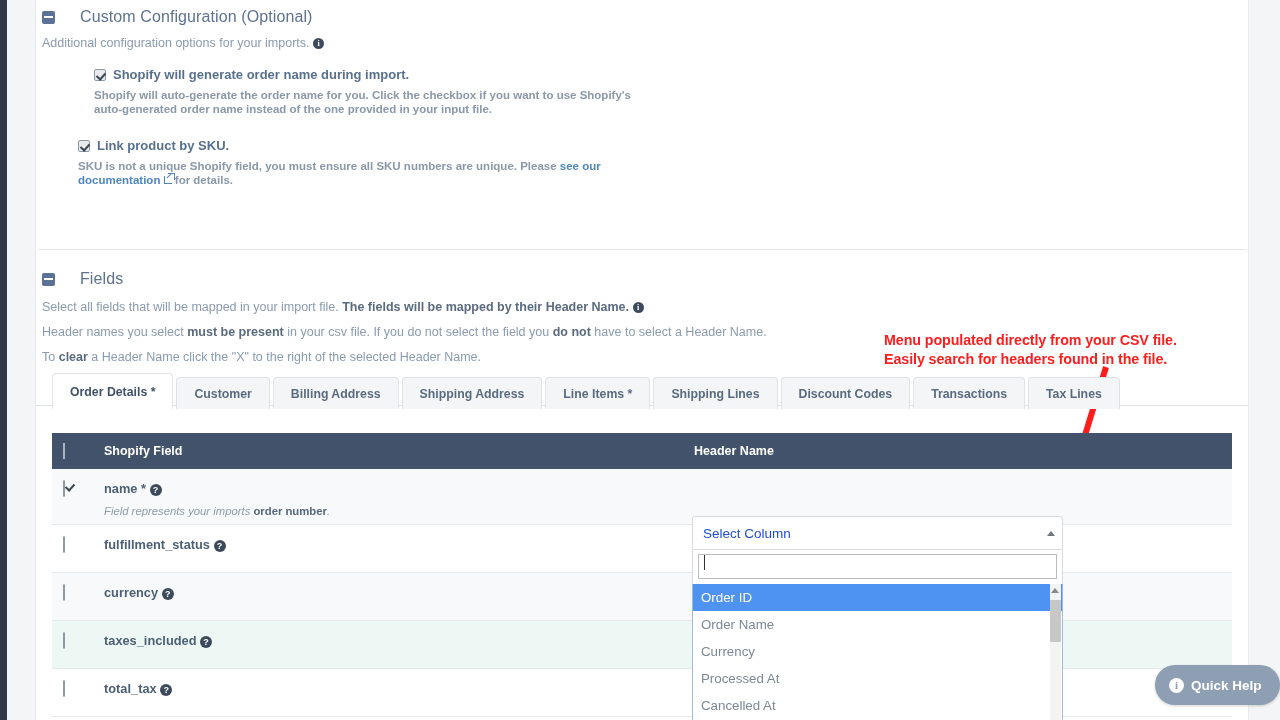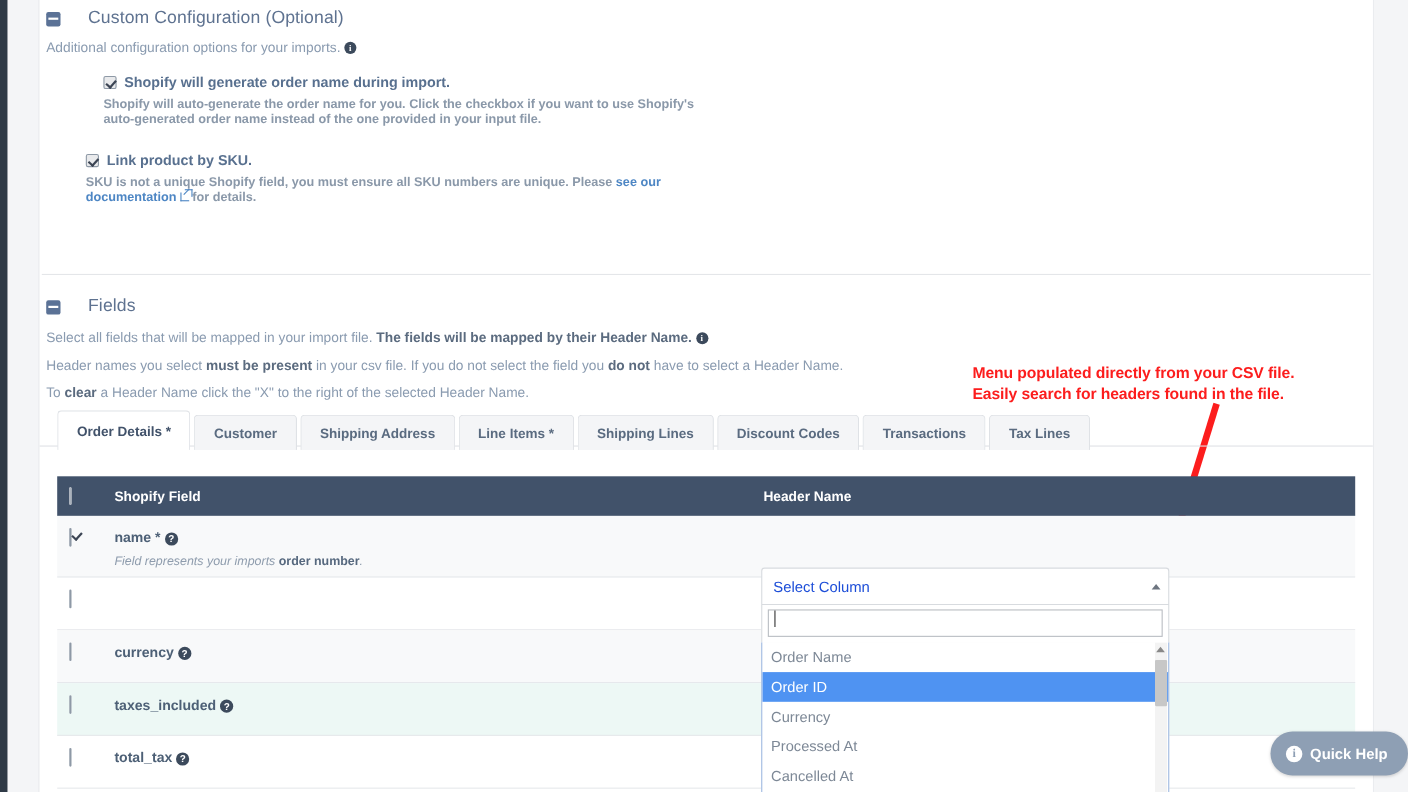--- a/index.html
+++ b/index.html
@@ -206,20 +206,21 @@
 </div>
 <svg class="arrow-svg" viewBox="0 0 110 185">
   <line x1="86" y1="9" x2="42" y2="152" stroke="#fc1d1d" stroke-width="6"></line>
   <polygon points="52,135 24,176 9,128 30,145" fill="#fc1d1d"></polygon>
 </svg>
 
 <div class="tabs-baseline"></div>
 <div class="tabs">
   <div class="tab active">Order Details *</div>
   <div class="tab">Customer</div>
+  <div class="tab">Billing Address</div>
   <div class="tab">Shipping Address</div>
   <div class="tab">Line Items *</div>
   <div class="tab">Shipping Lines</div>
   <div class="tab">Discount Codes</div>
   <div class="tab">Transactions</div>
   <div class="tab">Tax Lines</div>
 </div>
 
 <div class="tbl">
   <div class="thead">
@@ -237,20 +238,24 @@
       </div>
       <div class="f-desc">
         <span>Field represents your imports </span><b>order number</b><span>.</span>
       </div>
     </div>
     <div class="col-header"></div>
   </div>
 
   <div class="trow">
     <div class="col-cb"><span class="cb"></span></div>
+    <div class="col-field">
+      <span class="f-name">fulfillment_status</span>
+      <span class="help-dot">?</span>
+    </div>
     <div class="col-header"></div>
   </div>
 
   <div class="trow alt">
     <div class="col-cb"><span class="cb"></span></div>
     <div class="col-field">
       <span class="f-name">currency</span>
       <span class="help-dot">?</span>
     </div>
     <div class="col-header"></div>
@@ -277,22 +282,22 @@
 
 <div class="dd">
   <div class="dd-display">
     <span>Select Column</span>
     <span class="caret-up"></span>
   </div>
   <div class="dd-searchwrap">
     <div class="dd-search"><span class="caretbar"></span></div>
   </div>
   <div class="dd-list">
+    <div class="dd-opt sel">Order ID</div>
     <div class="dd-opt">Order Name</div>
-    <div class="dd-opt sel">Order ID</div>
     <div class="dd-opt">Currency</div>
     <div class="dd-opt">Processed At</div>
     <div class="dd-opt">Cancelled At</div>
     <div class="dd-opt">Cancel Reason</div>
     <div class="dd-opt">Taxes Included</div>
     <div class="dd-scroll">
       <span class="sc-arrow sc-up"></span>
       <span class="sc-arrow sc-dn"></span>
     </div>
     <div class="dd-thumb"></div>

